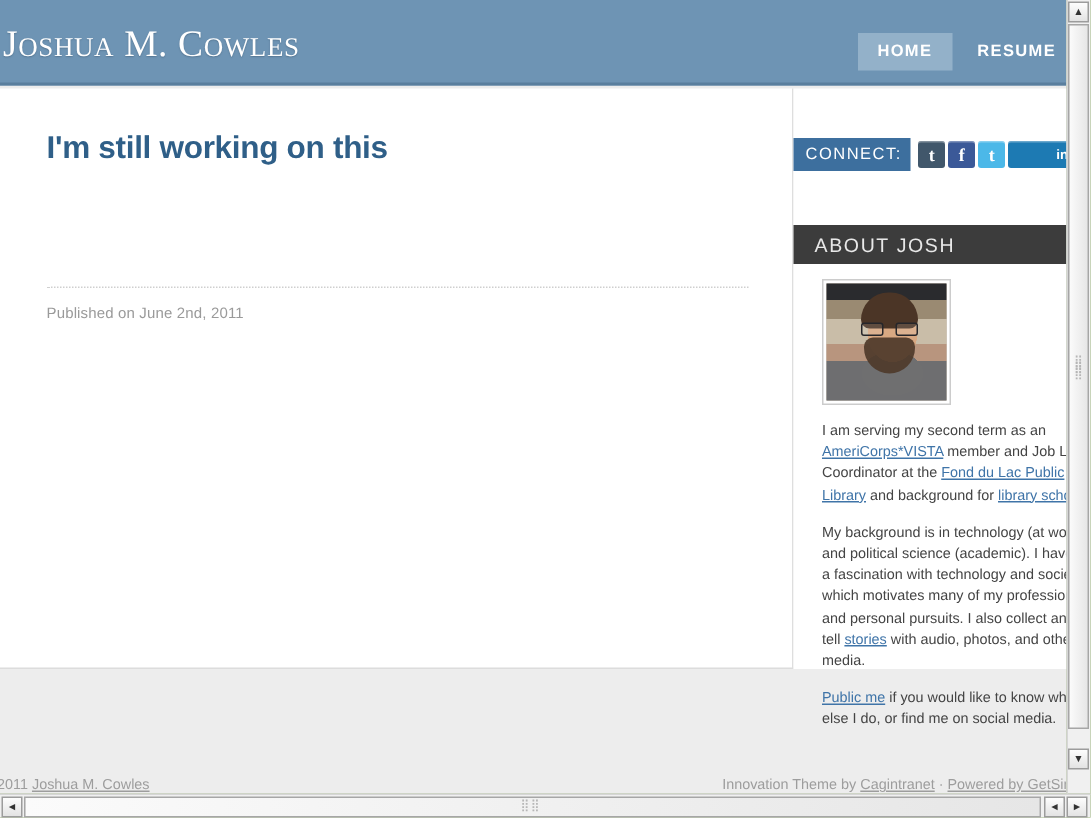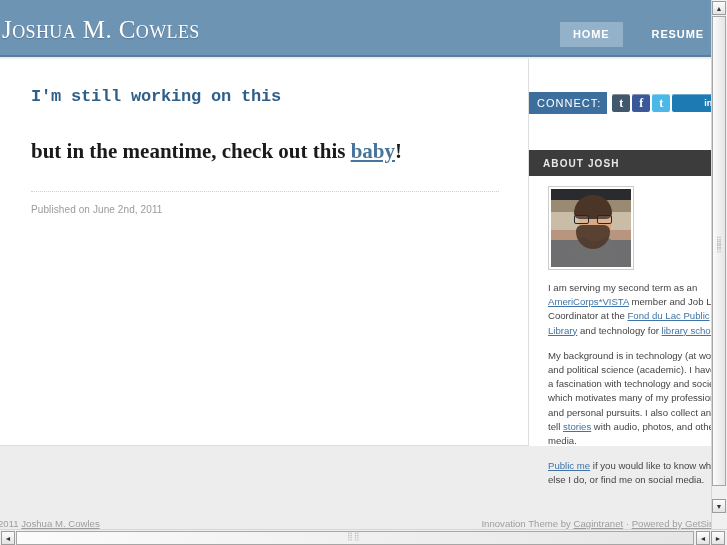--- a/index.html
+++ b/index.html
@@ -52,21 +52,21 @@
     letter-spacing: 0.4px;
     white-space: nowrap;
     text-shadow: 0 1px 1px rgba(40,60,80,0.35);
   }
   .nav {
     position: absolute;
     right: -6px;
     top: 22px;
     display: flex;
     align-items: center;
-    gap: 16px;
+    gap: 4px;
   }
   .nav-item {
     color: #ffffff;
     font-size: 11px;
     font-weight: bold;
     letter-spacing: 0.9px;
     padding: 6px 13px 7px 13px;
     white-space: nowrap;
     text-transform: uppercase;
   }
@@ -85,22 +85,22 @@
     border-right: 1px solid #dedede;
     border-bottom: 1px solid #dcdcdc;
     box-sizing: border-box;
   }
   .post-title {
     position: absolute;
     left: 31px;
     top: 28px;
     margin: 0;
     color: #2f5f88;
-    font-family: Liberation Mono, monospace;
-    font-size: 17px;
+    font-family: Liberation Sans, sans-serif;
+    font-size: 21px;
     font-weight: bold;
     letter-spacing: -0.2px;
     white-space: nowrap;
   }
   .post-sub {
     position: absolute;
     left: 31px;
     top: 80px;
     margin: 0;
     color: #1a1a1a;
@@ -188,27 +188,26 @@
   .sicon.rss      { background: #f06020; }
 
   .about-bar {
     position: absolute;
     left: 0px;
     top: 91px;
     width: 182px;
     height: 26px;
     background: #3c3c3c;
     color: #e8e8e8;
-    font-size: 10px;
+    font-size: 13px;
     letter-spacing: 1.1px;
     display: flex;
     align-items: center;
     padding-left: 14px;
     box-sizing: border-box;
-    font-weight: bold;
   }
   .about-body {
     position: absolute;
     left: 19px;
     top: 127px;
     width: 175px;
     color: #444444;
     font-size: 9.6px;
     line-height: 14.2px;
   }
@@ -370,21 +369,20 @@
     <div class="header">
       <div class="site-title">Joshua M. Cowles</div>
       <div class="nav">
         <div class="nav-item active">HOME</div>
         <div class="nav-item">RESUME</div>
       </div>
     </div>
 
     <div class="content">
       <h1 class="post-title">I'm still working on this</h1>
-      <h2 class="post-sub"><span>but in the meantime, check out this </span><a href="#">baby</a><span>!</span></h2>
       <div class="divider"></div>
       <div class="pubdate">Published on June 2nd, 2011</div>
     </div>
 
     <div class="sidebar">
 
       <div class="connect-row">
         <div class="connect-label">CONNECT:</div>
         <div class="social-icons">
           <div class="sicon tumblr">t</div>
@@ -399,21 +397,21 @@
 
       <div class="about-body">
         <div class="avatar">
           <div class="avatar-img"></div>
           <div class="avatar-hair"></div>
           <div class="avatar-beard"></div>
           <div class="avatar-glasses"></div>
         </div>
 
 
-        <p class="about-p"><span>I am serving my second term as an </span><a href="#">AmeriCorps*VISTA</a><span> member and Job Lab Coordinator at the </span><a href="#">Fond du Lac Public Library</a><span> and technology for </span><a href="#">library school</a></p>
+        <p class="about-p"><span>I am serving my second term as an </span><a href="#">AmeriCorps*VISTA</a><span> member and Job Lab Coordinator at the </span><a href="#">Fond du Lac Public Library</a><span> and background for </span><a href="#">library school</a></p>
 
         <p class="about-p"><span>My background is in technology (at work) and political science (academic). I have a fascination with technology and society which motivates many of my professional and personal pursuits. I also collect and tell </span><a href="#">stories</a><span> with audio, photos, and other media.</span></p>
 
         <p class="about-p"><a href="#">Public me</a><span> if you would like to know what else I do, or find me on social media.</span></p>
       </div>
     </div>
 
     <div class="footer">
       <div class="footer-left"><span>2011</span> <a href="#">Joshua M. Cowles</a></div>
       <div class="footer-right"><span>Innovation Theme by </span><a href="#">Cagintranet</a><span> · </span><a href="#">Powered by GetSim</a></div>

